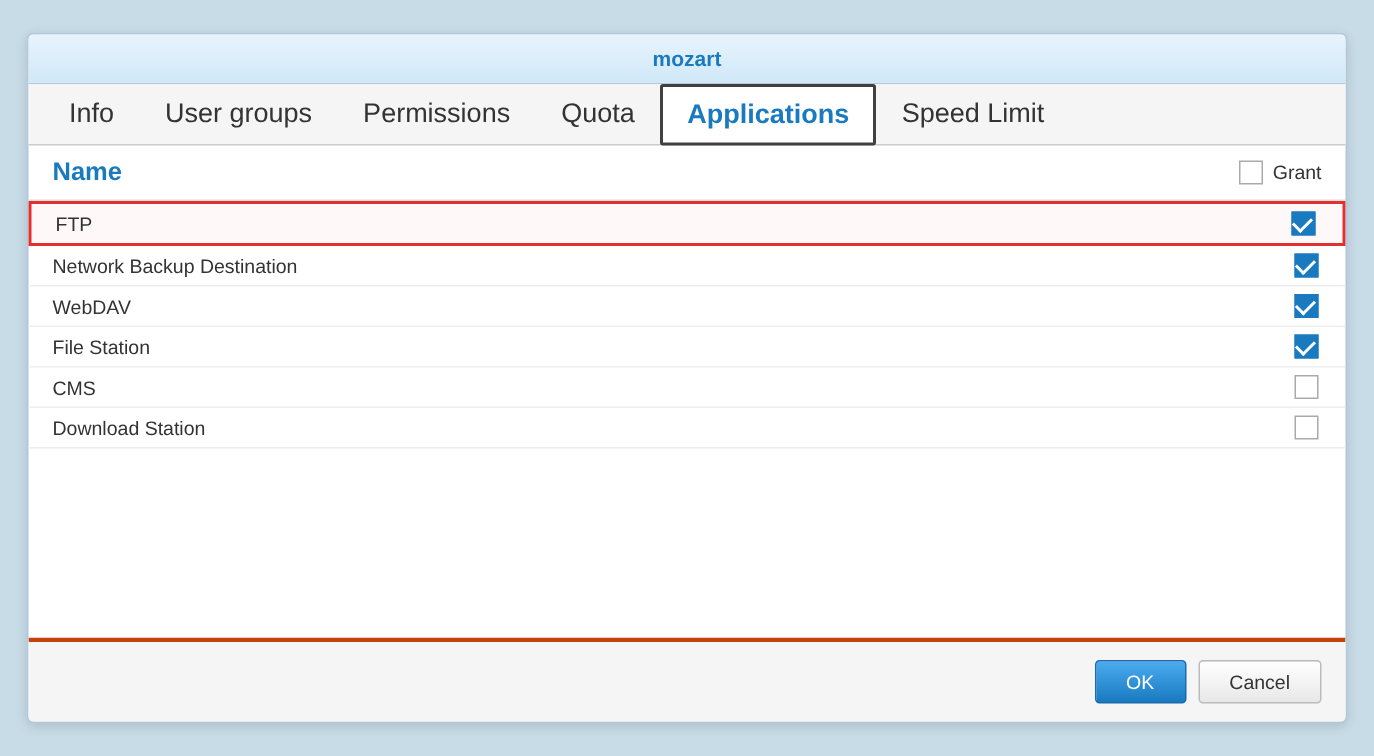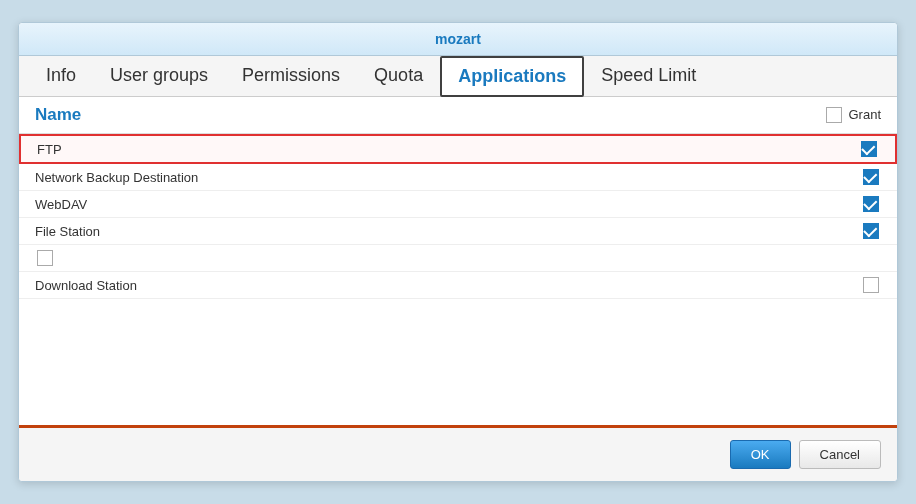--- a/index.html
+++ b/index.html
@@ -202,20 +202,21 @@
             <div class="checkbox checked"></div>
           </div>
         </div>
         <div class="table-row">
           <span class="row-name">File Station</span>
           <div class="row-check">
             <div class="checkbox checked"></div>
           </div>
         </div>
         <div class="table-row">
+          <span class="row-name">CMS</span>
           <div class="row-check">
             <div class="checkbox"></div>
           </div>
         </div>
         <div class="table-row">
           <span class="row-name">Download Station</span>
           <div class="row-check">
             <div class="checkbox"></div>
           </div>
         </div>

